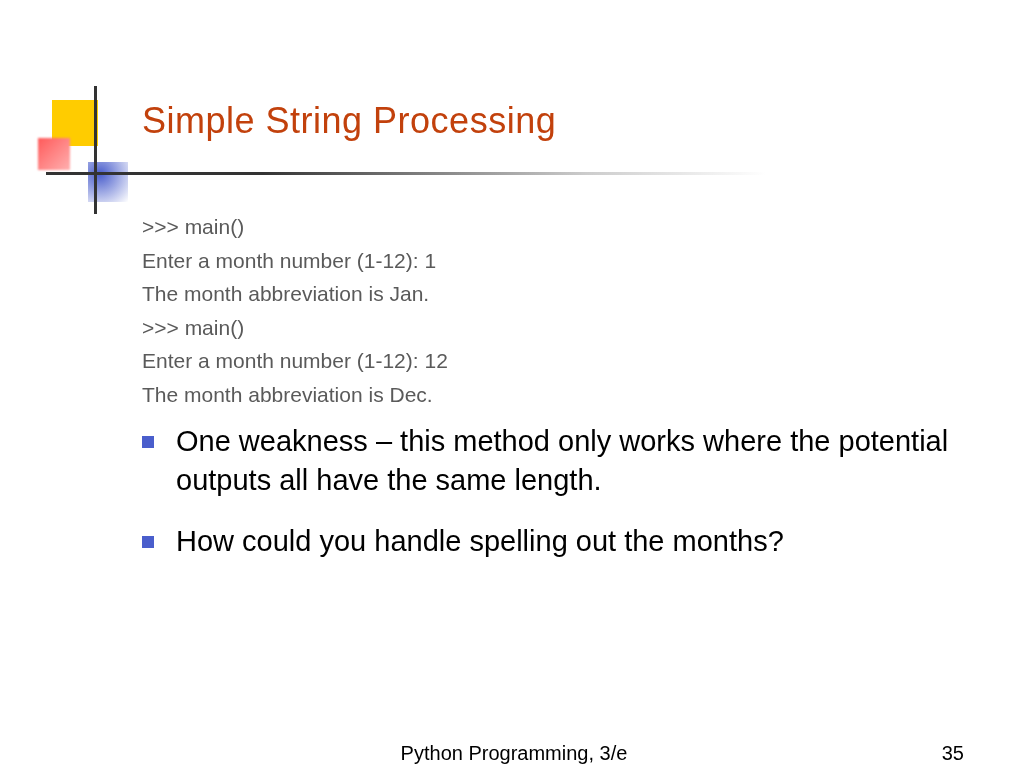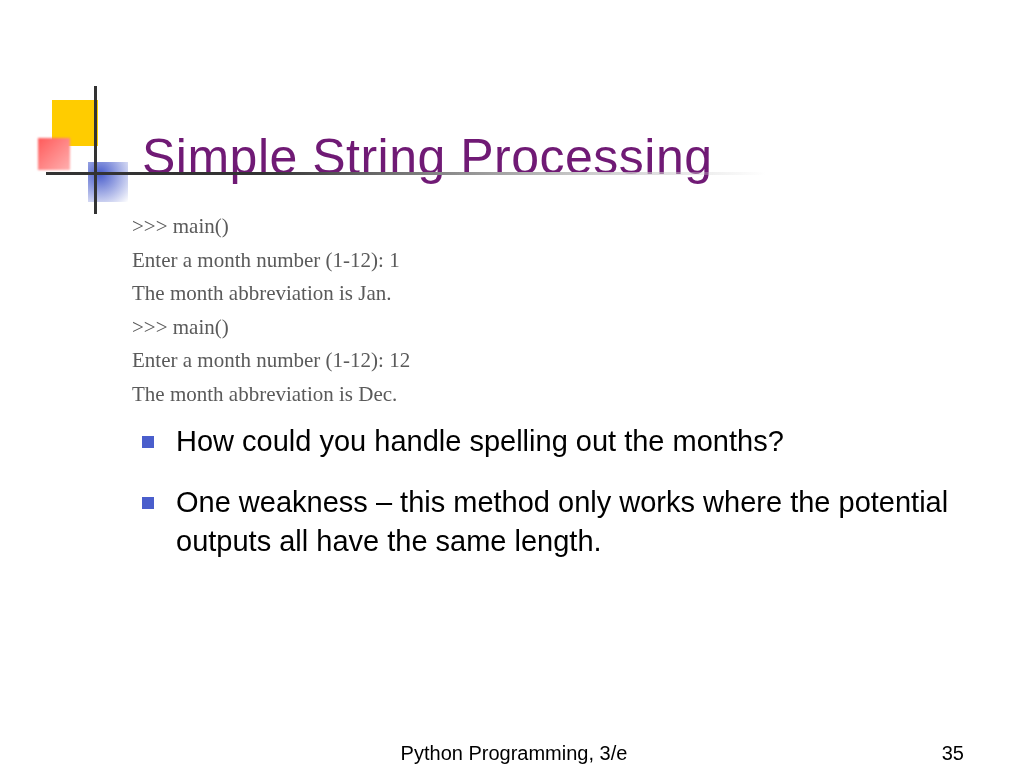--- a/index.html
+++ b/index.html
@@ -48,31 +48,30 @@
     position: absolute;
     top: 172px; left: 46px;
     height: 3px; width: 720px;
     background: linear-gradient(to right, #333 0%, #333 30%, #ccc 75%, rgba(255,255,255,0) 100%);
     z-index: 2;
   }
   .title {
     position: absolute;
     top: 100px;
     left: 142px;
-    font-size: 50px;
-    color: #701a75;
+    font-size: 36px;
+    color: #c2410c;
     font-weight: 400;
     letter-spacing: 0.5px;
-    margin-top: 28px;
   }
   .code-block {
     position: absolute;
     top: 210px;
-    left: 132px;
-    font-family: Liberation Serif, serif;
+    left: 142px;
+    font-family: Liberation Sans, sans-serif;
     font-size: 21px;
     color: #5a5a5a;
     line-height: 1.6;
     white-space: pre;
   }
   .bullets {
     position: absolute;
     top: 422px;
     left: 142px;
     width: 840px;
@@ -131,24 +130,24 @@
 <div class="code-block"><span>&gt;&gt;&gt; main()</span>
 <span>Enter a month number (1-12): 1</span>
 <span>The month abbreviation is Jan.</span>
 <span>&gt;&gt;&gt; main()</span>
 <span>Enter a month number (1-12): 12</span>
 <span>The month abbreviation is Dec.</span></div>
 
 <div class="bullets">
   <div class="bullet-item">
     <div class="bullet-marker"></div>
-    <div class="bullet-text">How could you handle spelling out the months?</div>
+    <div class="bullet-text">One weakness – this method only works where the potential outputs all have the same length.</div>
   </div>
   <div class="bullet-item">
     <div class="bullet-marker"></div>
-    <div class="bullet-text">One weakness – this method only works where the potential outputs all have the same length.</div>
+    <div class="bullet-text">How could you handle spelling out the months?</div>
   </div>
 </div>
 
 <div class="footer">
   <div class="footer-text">Python Programming, 3/e</div>
   <div class="footer-num">35</div>
 </div>
 
 </body></html>

